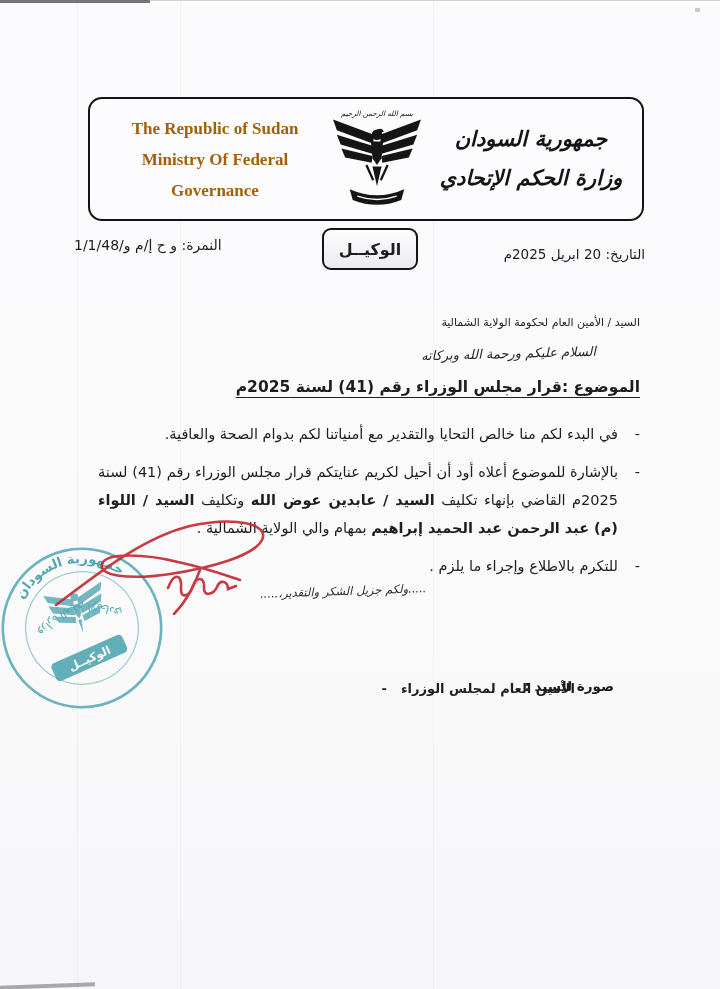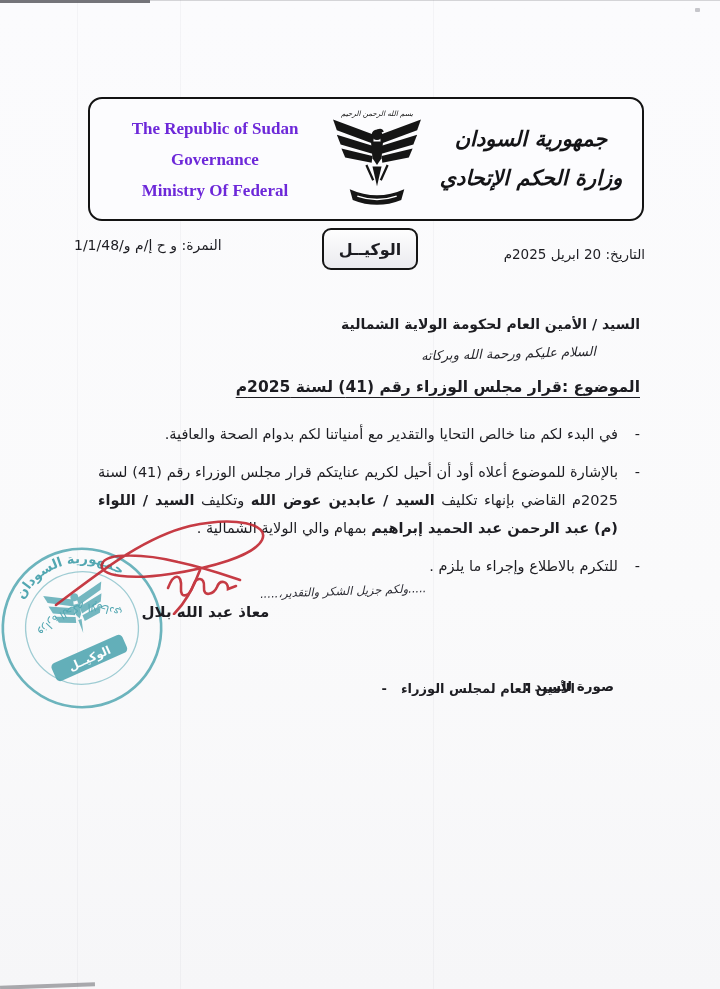--- a/index.html
+++ b/index.html
@@ -13,35 +13,35 @@
   .scan-top-hairline{left:150px;top:0;right:0;height:1px;background:#7a7a82;opacity:.3;}
   .scan-bottom{left:0;bottom:1px;width:95px;height:4px;background:#4a4a4f;opacity:.45;transform:rotate(-2deg);}
   .corner-dot{right:20px;top:8px;width:5px;height:4px;background:#9a9aa2;opacity:.55;border-radius:1px;}
   .fold{top:0;bottom:0;width:1px;background:#5a5a70;opacity:.05;}
 
   
   .header-box{left:88px;top:97px;width:556px;height:124px;border:2.5px solid #131313;border-radius:14px;
               background:#fcfcfe;display:flex;align-items:center;justify-content:space-between;
               padding:0 10px 0 16px;box-sizing:border-box;}
   .hdr-en{width:218px;text-align:center;font-family:"Liberation Serif",serif;font-weight:700;
-          font-size:17px;color:#6d28d9;}
+          font-size:17px;color:#a16207;}
   .hdr-en div{line-height:31px;}
   .emblem{width:100px;height:112px;flex:0 0 auto;}
   .hdr-ar{width:202px;text-align:center;font-weight:700;font-style:italic;font-size:21px;
           line-height:39px;direction:rtl;color:#141417;}
 
   
   .date{right:75px;top:238px;direction:rtl;font-size:13.5px;margin-top:8px;}
   .refnum{left:74px;top:237px;direction:rtl;font-size:14px;}
   .wakeel-box{left:322px;top:228px;width:92px;height:38px;border:2.2px solid #151515;border-radius:9px;
               background:linear-gradient(#fefefe,#ebebef);display:flex;align-items:center;justify-content:center;
               font-weight:700;font-size:16px;direction:rtl;}
 
   
-  .recipient{right:80px;top:316px;font-weight:700;font-size:14px;direction:rtl;}
+  .recipient{right:80px;top:316px;font-weight:400;font-size:11px;direction:rtl;}
   .greeting{right:124px;top:346px;font-size:13px;font-style:italic;transform:rotate(-1.5deg);color:#26262c;direction:rtl;}
   .subject{right:80px;top:378px;font-weight:700;font-size:15.5px;direction:rtl;
            text-decoration:underline;text-decoration-thickness:1.4px;text-underline-offset:5px;margin-left:12px;}
 
   
   .bullets{left:98px;right:76px;top:420px;}
   .bullet{position:relative;direction:rtl;padding-right:26px;font-size:14.5px;line-height:28px;
           margin:0 0 10px 0;text-align:right;color:#1d1d22;}
   .bullet .dash{position:absolute;right:4px;top:0;}
   .bullet.justify{text-align:justify;}
@@ -69,22 +69,22 @@
   <div class="abs scan-top-hairline"></div>
   <div class="abs scan-bottom"></div>
   <div class="abs corner-dot"></div>
   <div class="abs fold" style="left:77px"></div>
   <div class="abs fold" style="left:180px"></div>
   <div class="abs fold" style="left:433px"></div>
 
   <div class="abs header-box">
     <div class="hdr-en">
       <div>The Republic of Sudan</div>
+      <div>Ministry Of Federal</div>
       <div>Governance</div>
-      <div>Ministry Of Federal</div>
     </div>
     <svg class="emblem" viewBox="0 0 132 140">
       <text x="66" y="13" font-size="9.5" text-anchor="middle" fill="#151515" font-style="italic">بسم الله الرحمن الرحيم</text>
       <g fill="#151515">
         <g id="wingR">
           <path d="M70,38 L124,18 L119,32 L71,50 Z"></path>
           <path d="M71,53 L119,38 L114,51 L72,63 Z"></path>
           <path d="M72,66 L113,56 L108,68 L73,75 Z"></path>
         </g>
         <use href="#wingR" transform="translate(132,0) scale(-1,1)"></use>
@@ -159,21 +159,20 @@
         <path d="M-4,-12 h8 l-1,12 l-3,5 l-3,-5 Z"></path>
         <path d="M-2,6 L0,22 L2,6 Z"></path>
       </g>
       <g transform="rotate(-10 100 136)">
         <rect x="56" y="124" width="88" height="22" rx="5" fill="#4AA3AE" opacity=".9"></rect>
         <text x="100" y="140" font-size="13" font-weight="bold" fill="#ffffff" text-anchor="middle">الوكيــل</text>
       </g>
     </g>
   </svg>
 
-  <div class="abs sig-name">معاذ عبد الله بلال</div>
 
   <div class="abs cc-label">صورة للسيد :</div>
   <div class="abs cc-item">
     <span>-</span>
     <span class="txt">الأمين العام لمجلس الوزراء</span>
   </div>
 
 </div>
 
 </body></html>

